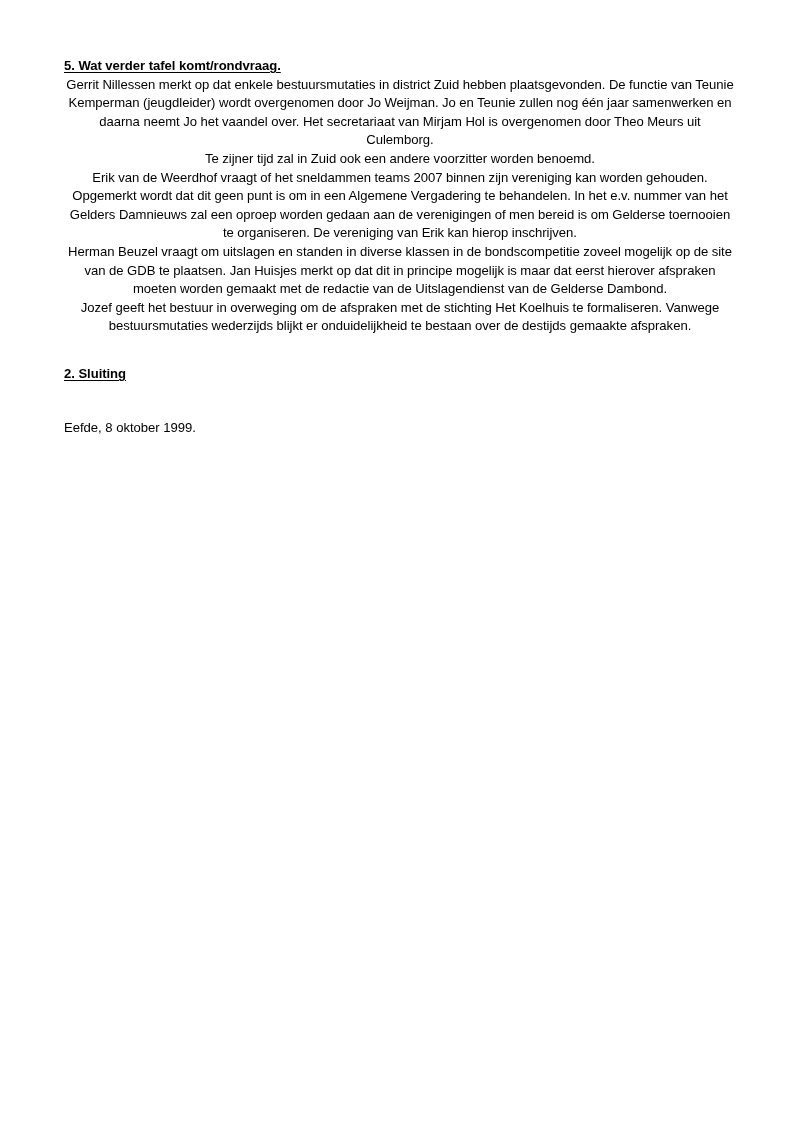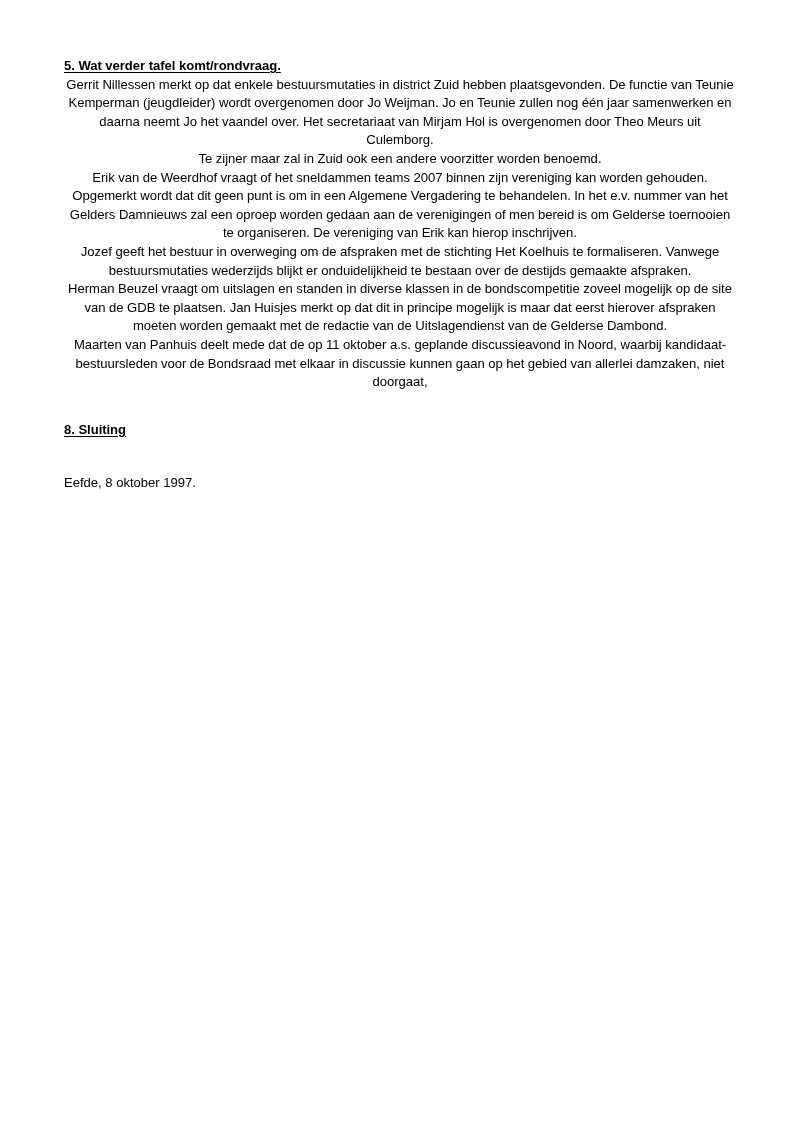--- a/index.html
+++ b/index.html
@@ -71,37 +71,36 @@
 
 <div class="page">
   <div class="content">
 
     <div class="heading-line">
       <span class="heading">5. Wat verder tafel komt/rondvraag.</span>
     </div>
 
     <p class="para">Gerrit Nillessen merkt op dat enkele bestuursmutaties in district Zuid hebben plaatsgevonden. De functie van Teunie Kemperman (jeugdleider) wordt overgenomen door Jo Weijman. Jo en Teunie zullen nog één jaar samenwerken en daarna neemt Jo het vaandel over. Het secretariaat van Mirjam Hol is overgenomen door Theo Meurs uit Culemborg.</p>
 
-    <p class="para">Te zijner maar zal in Zuid ook een andere voorzitter worden benoemd.</p>
+    <p class="para">Te zijner tijd zal in Zuid ook een andere voorzitter worden benoemd.</p>
 
     <p class="para">Erik van de Weerdhof vraagt of het sneldammen teams 2007 binnen zijn vereniging kan worden gehouden. Opgemerkt wordt dat dit geen punt is om in een Algemene Vergadering te behandelen. In het e.v. nummer van het Gelders Damnieuws zal een oproep worden gedaan aan de verenigingen of men bereid is om Gelderse toernooien te organiseren. De vereniging van Erik kan hierop inschrijven.</p>
 
+    <p class="para">Herman Beuzel vraagt om uitslagen en standen in diverse klassen in de bondscompetitie zoveel mogelijk op de site van de GDB te plaatsen. Jan Huisjes merkt op dat dit in principe mogelijk is maar dat eerst hierover afspraken moeten worden gemaakt met de redactie van de Uitslagendienst van de Gelderse Dambond.</p>
+
     <p class="para">Jozef geeft het bestuur in overweging om de afspraken met de stichting Het Koelhuis te formaliseren. Vanwege bestuursmutaties wederzijds blijkt er onduidelijkheid te bestaan over de destijds gemaakte afspraken.</p>
 
-    <p class="para">Herman Beuzel vraagt om uitslagen en standen in diverse klassen in de bondscompetitie zoveel mogelijk op de site van de GDB te plaatsen. Jan Huisjes merkt op dat dit in principe mogelijk is maar dat eerst hierover afspraken moeten worden gemaakt met de redactie van de Uitslagendienst van de Gelderse Dambond.</p>
-
-    <p class="para">Maarten van Panhuis deelt mede dat de op 11 oktober a.s. geplande discussieavond in Noord, waarbij kandidaat-bestuursleden voor de Bondsraad met elkaar in discussie kunnen gaan op het gebied van allerlei damzaken, niet doorgaat,</p>
 
 
     <div class="block-gap-lg"></div>
 
     <div class="heading-line">
-      <span class="heading">8. Sluiting</span>
+      <span class="heading">2. Sluiting</span>
     </div>
 
 
     <div class="block-gap-sig"></div>
 
-    <p class="sig">Eefde, 8 oktober 1997.</p>
+    <p class="sig">Eefde, 8 oktober 1999.</p>
 
 
   </div>
 </div>
 
 </body></html>

